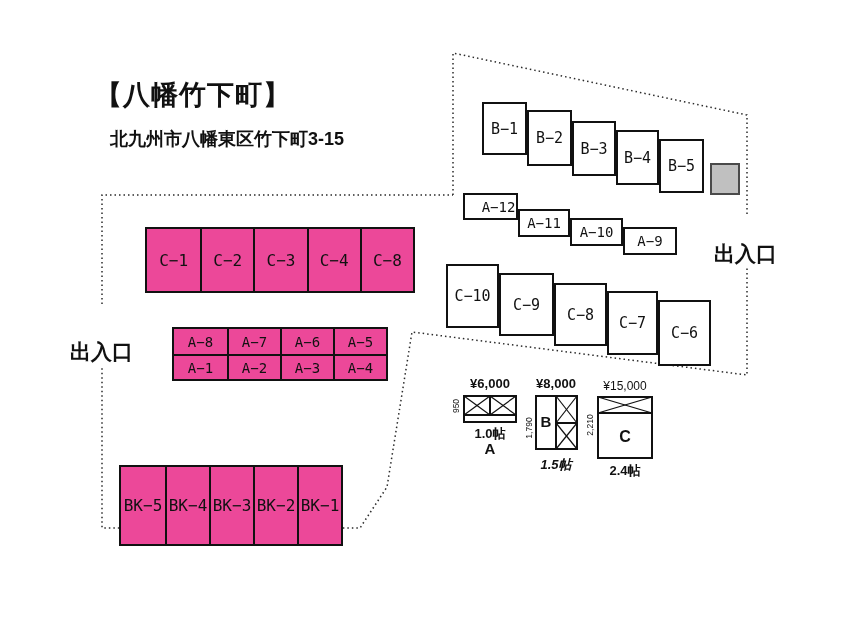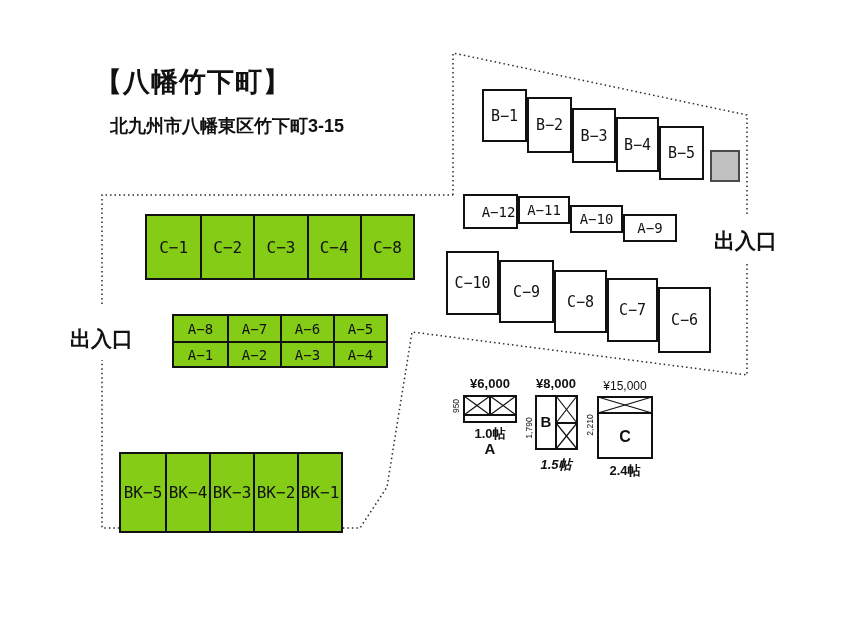--- a/index.html
+++ b/index.html
@@ -1,34 +1,34 @@
 <!DOCTYPE html>
 <html><head>
 <meta charset="utf-8">
 <style>
   html,body{margin:0;padding:0;background:#fff;}
   #page{position:relative;width:850px;height:640px;background:#ffffff;overflow:hidden;
         font-family:"Liberation Sans",sans-serif;color:#111;}
-  .abs{position:absolute;box-sizing:border-box;}
+  .abs{position:absolute;box-sizing:border-box;margin-top:13px;}
   
   #boundary{position:absolute;left:0;top:0;pointer-events:none;}
   .bpath{fill:none;stroke:#2b2b2b;stroke-width:1.5;stroke-dasharray:1.5 3;}
   
   #title{left:95px;top:64px;font-size:27px;font-weight:700;letter-spacing:1px;}
   #address{left:110px;top:114px;font-size:18px;font-weight:600;}
   .entrance{font-size:21px;font-weight:700;background:#fff;padding:0 2px;}
   #entrance-left{left:68px;top:325px;}
   #entrance-right{left:712px;top:227px;}
   
   .unit{border:2px solid #111;background:#fff;display:flex;align-items:center;justify-content:center;
         font-family:"DejaVu Sans Mono",monospace;font-size:15px;color:#111;}
   .sm{font-size:14px;}
   .grid{border:2px solid #111;background:#fff;display:grid;}
   .cell{display:flex;align-items:center;justify-content:center;
-        font-family:"DejaVu Sans Mono",monospace;color:#111;background:#84cc16;}
+        font-family:"DejaVu Sans Mono",monospace;color:#111;background:#ec4899;}
   .cell.bl{border-left:2px solid #111;}
   .cell.bt{border-top:2px solid #111;}
   #gray-square{left:710px;top:150px;width:30px;height:32px;background:#c0c0c0;border:2px solid #4a4a4a;}
   
   .lg{position:absolute;}
   .lg .price{position:absolute;text-align:center;font-size:13px;font-weight:700;white-space:nowrap;}
   .lg .price.thin{font-weight:400;font-size:12px;}
   .lg .dim{position:absolute;font-size:8.5px;text-align:center;line-height:12px;
            transform:rotate(-90deg);white-space:nowrap;}
   .lg .size{position:absolute;text-align:center;font-size:13px;font-weight:600;white-space:nowrap;}
@@ -54,21 +54,21 @@
   <div id="entrance-left" class="abs entrance">出入口</div>
   <div id="entrance-right" class="abs entrance">出入口</div>
 
   <div class="abs unit" style="left:482px;top:89px;width:45px;height:53px;">B−1</div>
   <div class="abs unit" style="left:527px;top:97px;width:45px;height:56px;">B−2</div>
   <div class="abs unit" style="left:572px;top:108px;width:44px;height:55px;">B−3</div>
   <div class="abs unit" style="left:616px;top:117px;width:43px;height:55px;">B−4</div>
   <div class="abs unit" style="left:659px;top:126px;width:45px;height:54px;">B−5</div>
   <div id="gray-square" class="abs"></div>
 
-  <div class="abs unit sm" style="left:463px;top:194px;width:55px;height:35px;padding-left:16px;">A−12</div>
+  <div class="abs unit sm" style="left:463px;top:180px;width:55px;height:27px;padding-left:16px;">A−12</div>
   <div class="abs unit sm" style="left:518px;top:196px;width:52px;height:28px;">A−11</div>
   <div class="abs unit sm" style="left:570px;top:205px;width:53px;height:28px;">A−10</div>
   <div class="abs unit sm" style="left:623px;top:214px;width:54px;height:28px;">A−9</div>
 
   <div class="abs unit" style="left:446px;top:251px;width:53px;height:64px;">C−10</div>
   <div class="abs unit" style="left:499px;top:260px;width:55px;height:63px;">C−9</div>
   <div class="abs unit" style="left:554px;top:270px;width:53px;height:63px;">C−8</div>
   <div class="abs unit" style="left:607px;top:278px;width:51px;height:64px;">C−7</div>
   <div class="abs unit" style="left:658px;top:287px;width:53px;height:66px;">C−6</div>
 

